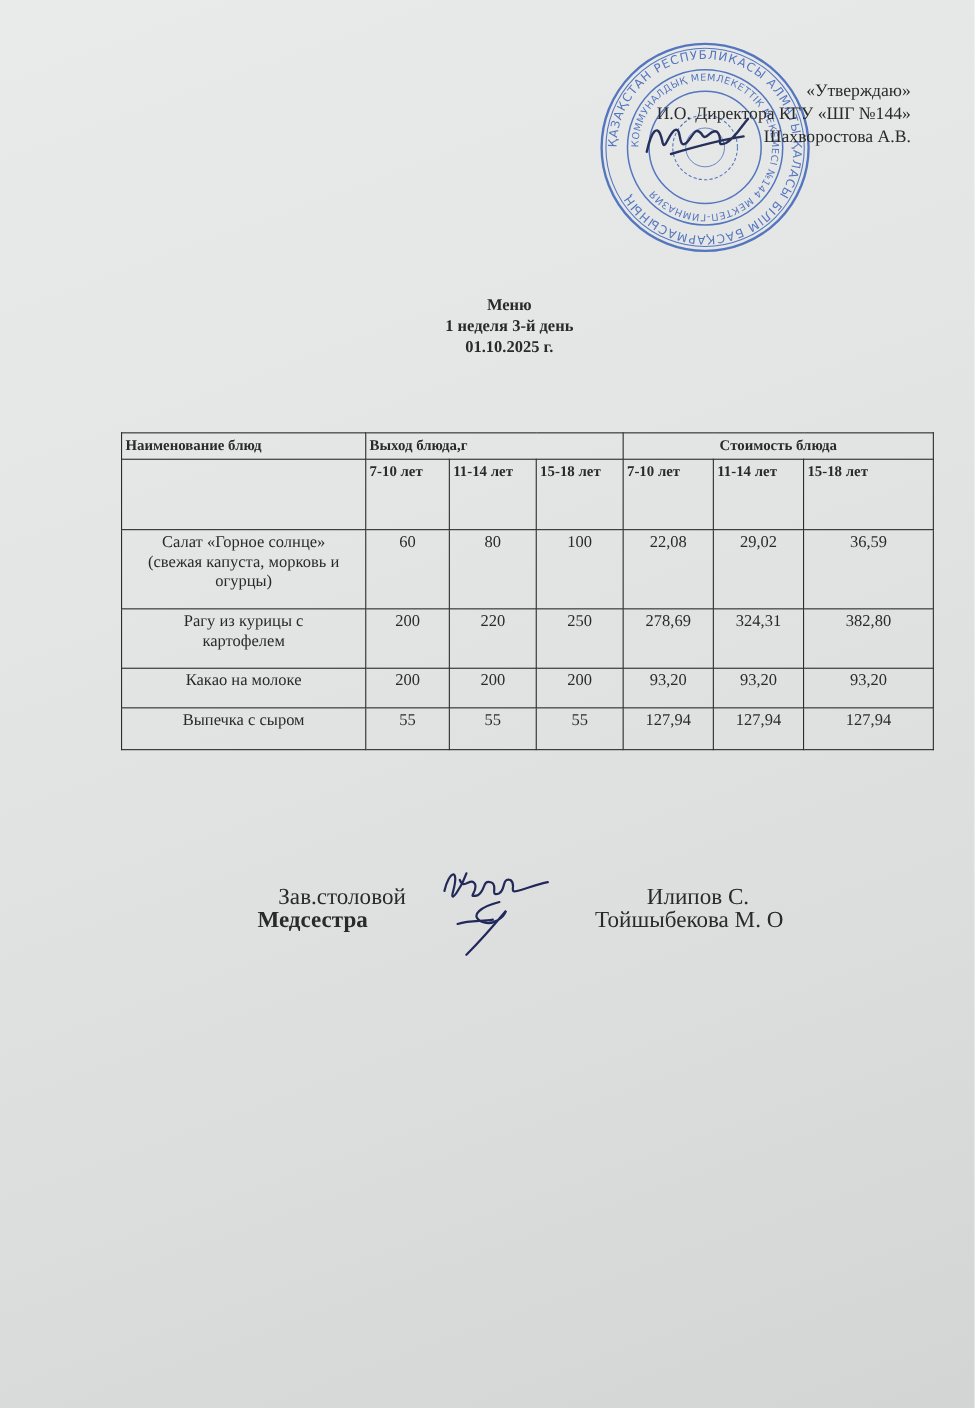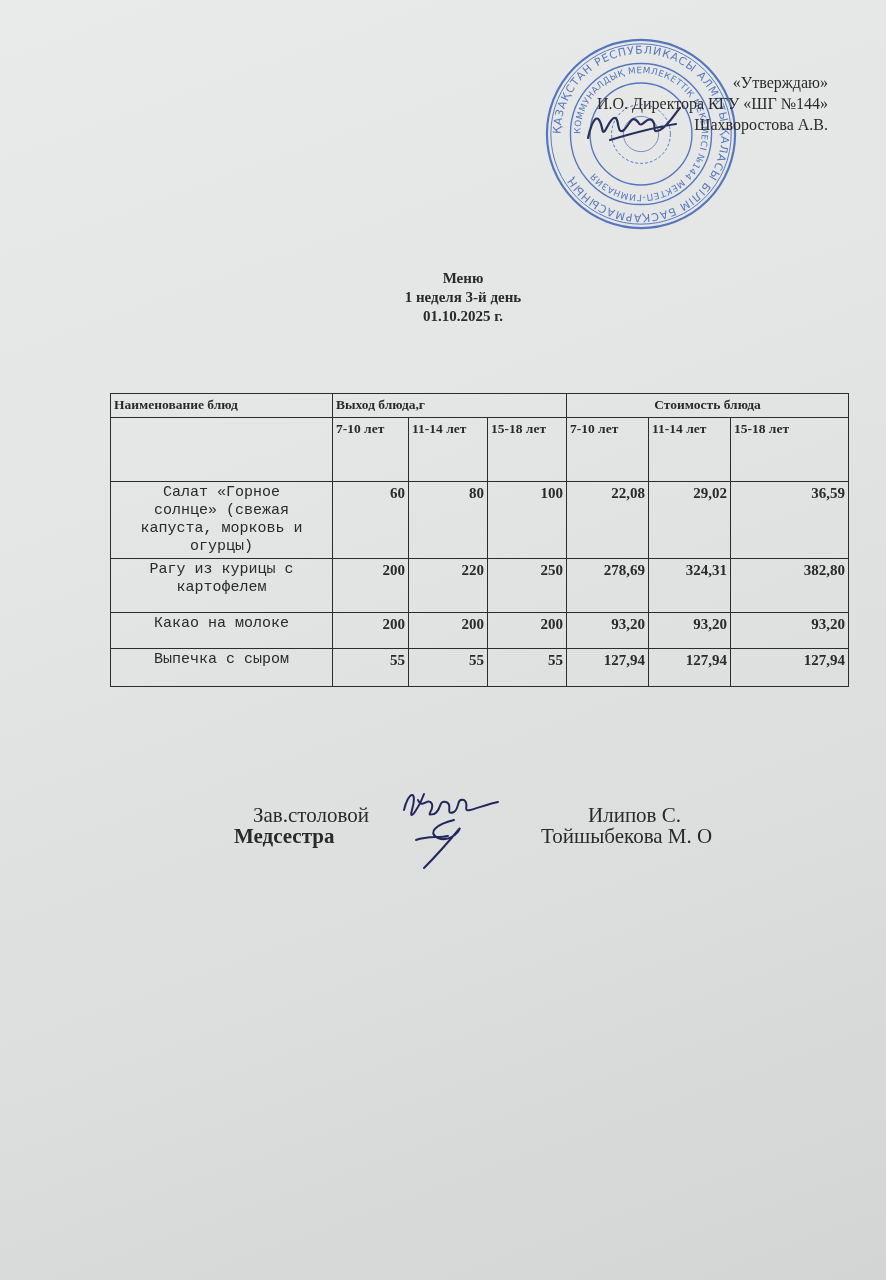--- a/index.html
+++ b/index.html
@@ -25,22 +25,22 @@
     }
     table.menu {
       position: absolute; left: 110px; top: 376px; border-collapse: collapse;
       font-size: 15px; table-layout: fixed; margin-top: 17px;
     }
     table.menu td {
       border: 1px solid #2c2c2c; padding: 0 3px; vertical-align: top; line-height: 18px;
     }
     .hdr { font-weight: bold; font-size: 13.5px; padding-top: 2px !important; }
     .ctr { text-align: center; }
-    .name-cell { text-align: center; padding: 2px 19px !important; font-family: Liberation Mono, monospace; }
-    .num { text-align: right; padding-top: 2px !important; font-weight: bold; }
+    .name-cell { text-align: center; padding: 2px 19px !important; }
+    .num { text-align: center; padding-top: 2px !important; }
     .bold { font-weight: bold; }
     .footer { position: absolute; top: 805px; font-size: 21px; line-height: 20px; }
     .sig2 { position: absolute; left: 398px; top: 780px; width: 110px; height: 95px; }
   </style>
 </head>
 <body>
 
 <svg class="stamp" viewBox="0 0 200 200">
   <defs>
     <path id="outerCircle" d="M100,100 m-82,0 a82,82 0 1,1 164,0 a82,82 0 1,1 -164,0"></path>

